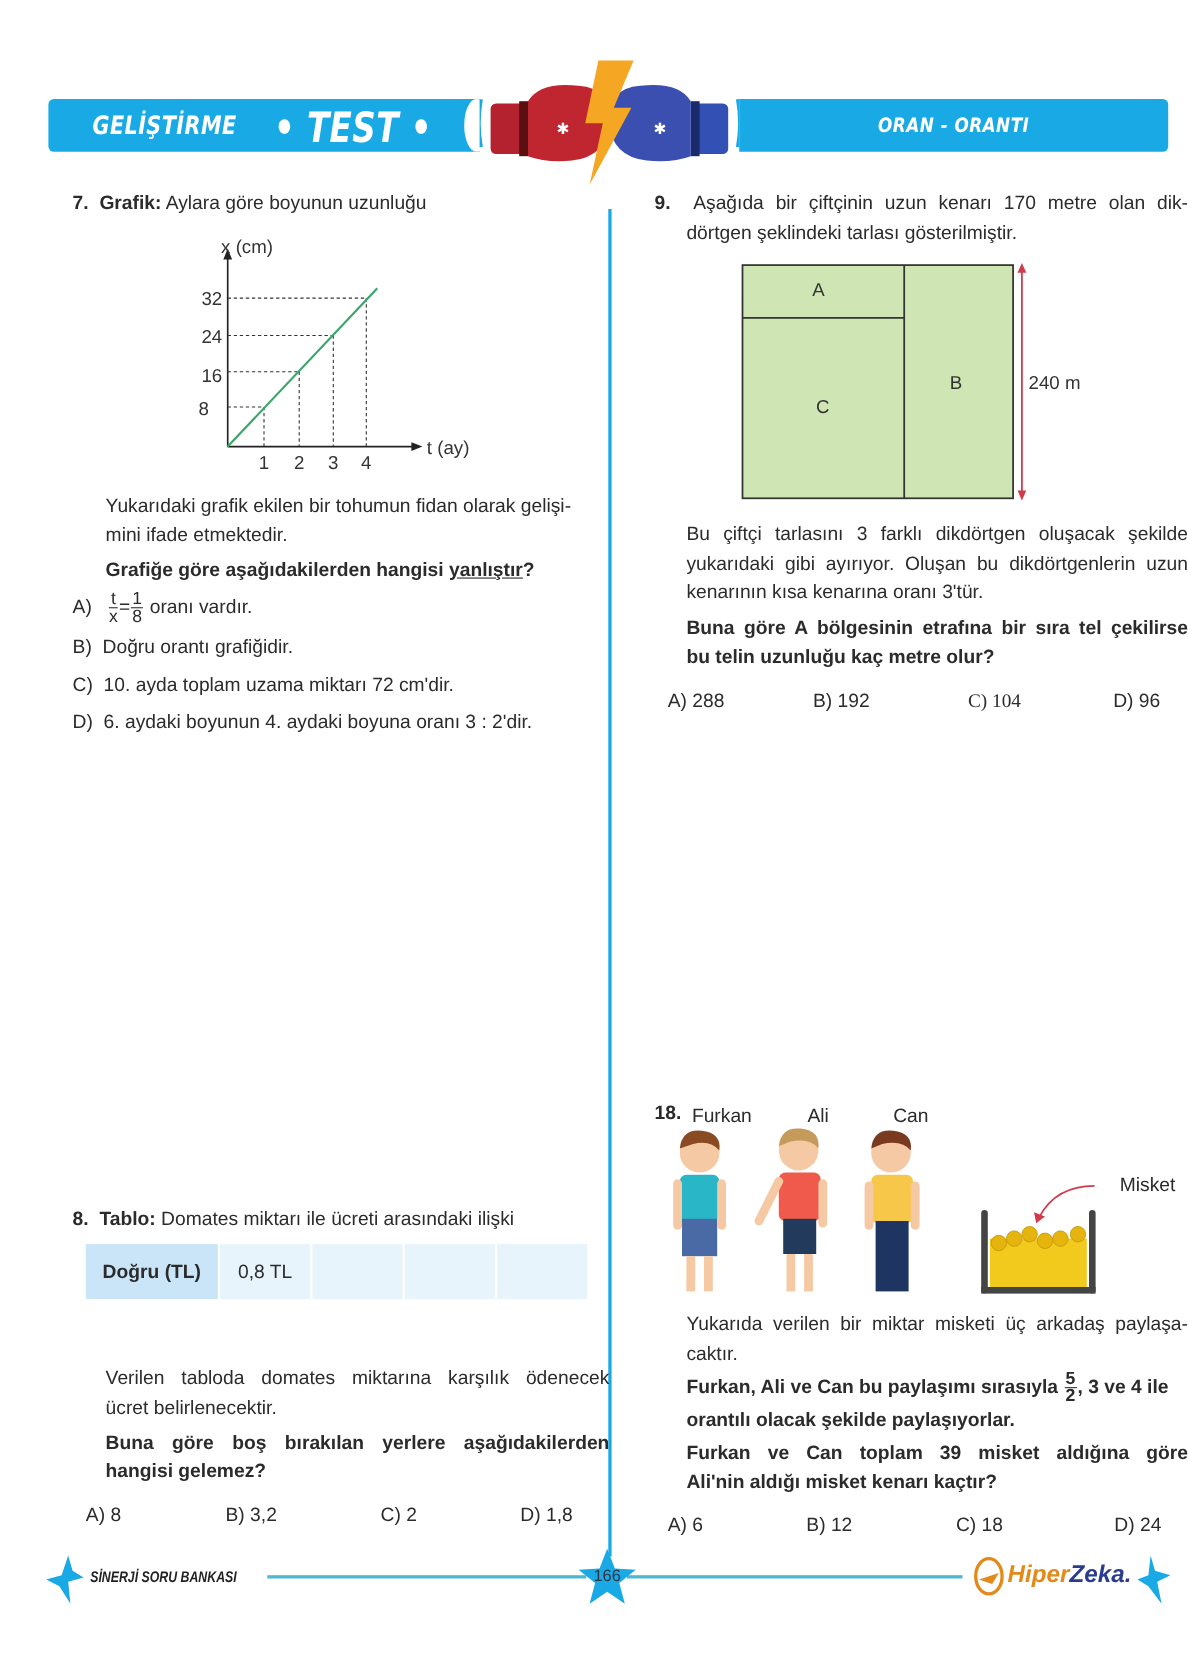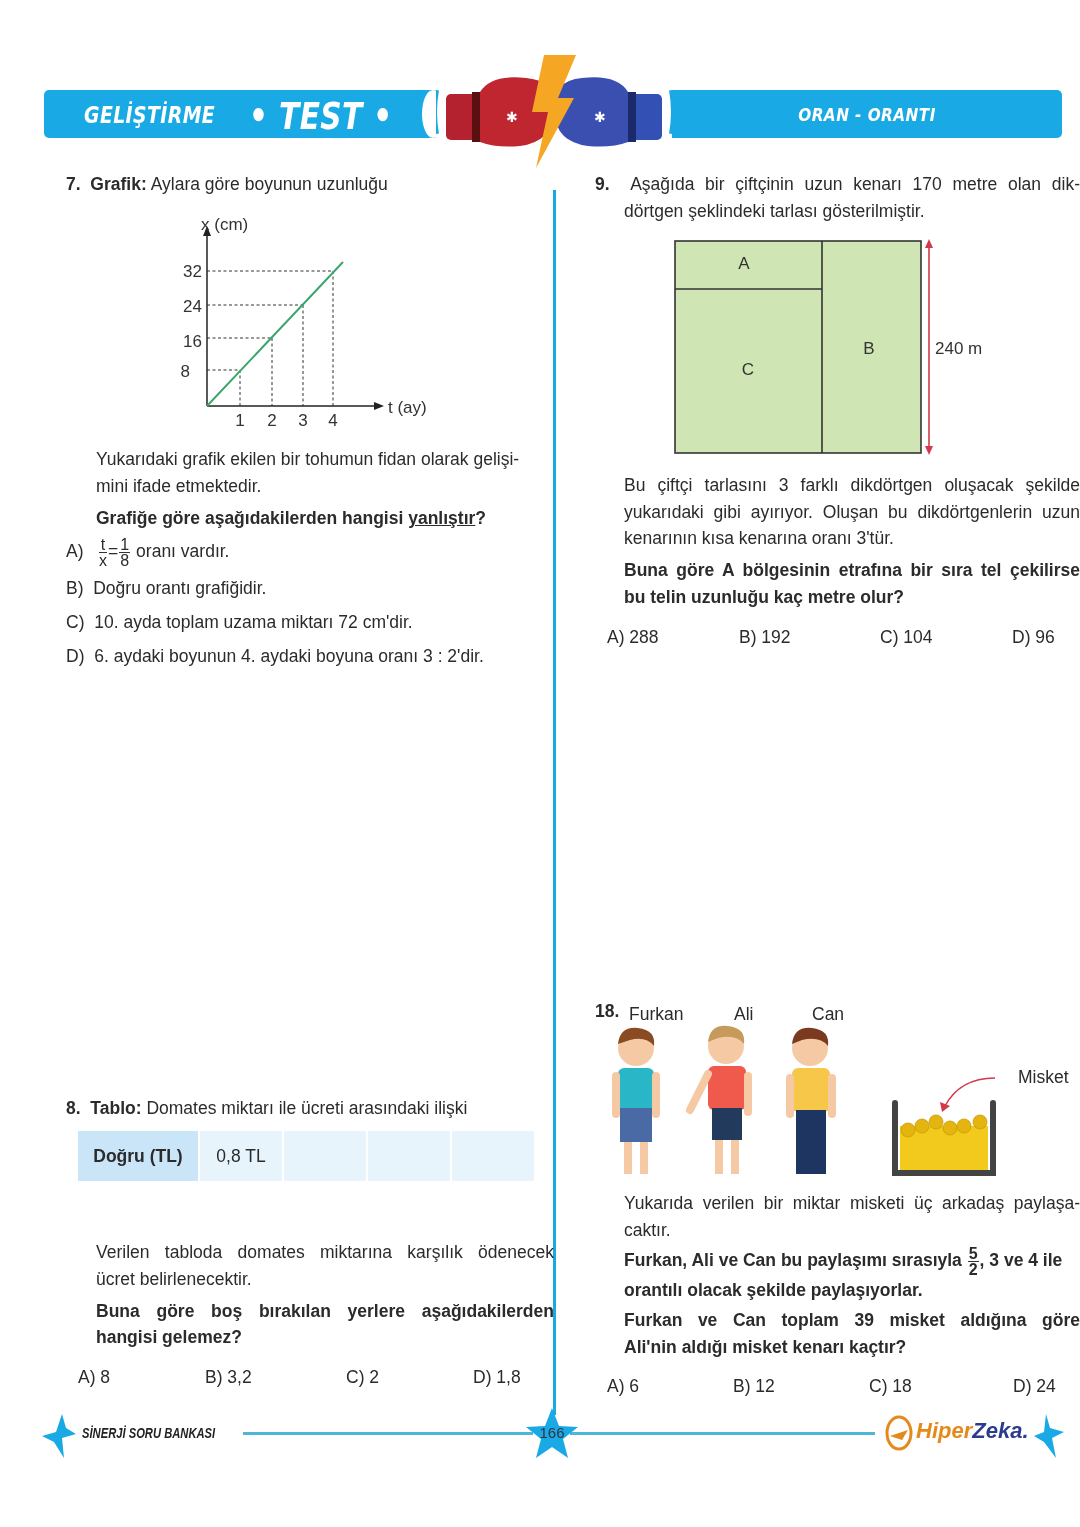--- a/index.html
+++ b/index.html
@@ -181,21 +181,21 @@
   <div style="text-align-last:justify;">Bu çiftçi tarlasını 3 farklı dikdörtgen oluşacak şekilde</div>
   <div style="text-align-last:justify;">yukarıdaki gibi ayırıyor. Oluşan bu dikdörtgenlerin uzun</div>
   <div>kenarının kısa kenarına oranı 3'tür.</div>
 </div>
 <div class="q bold" style="left:604px; top:557px; width:456px;">
   <div style="text-align:justify; text-align-last:justify;">Buna göre A bölgesinin etrafına bir sıra tel çekilirse</div>
   <div>bu telin uzunluğu kaç metre olur?</div>
 </div>
 <div class="opt" style="left:607px; top:627px;">A) 288</div>
 <div class="opt" style="left:739px; top:627px;">B) 192</div>
-<div class="opt" style="left:880px; top:627px;">C) 104</div>
+<div class="opt" style="left:880px; top:627px;font-family:Liberation Serif, serif;">C) 104</div>
 <div class="opt" style="left:1012px; top:627px;">D) 96</div>
 
 <div class="q qnum" style="left:575px; top:998px;">18.</div>
 <div class="q" style="left:609px; top:1001px;">Furkan</div>
 <div class="q" style="left:714px; top:1001px;">Ali</div>
 <div class="q" style="left:792px; top:1001px;">Can</div>
 
 <svg style="position:absolute; left:590px; top:1020px;" width="470" height="165">
 
   <g>

